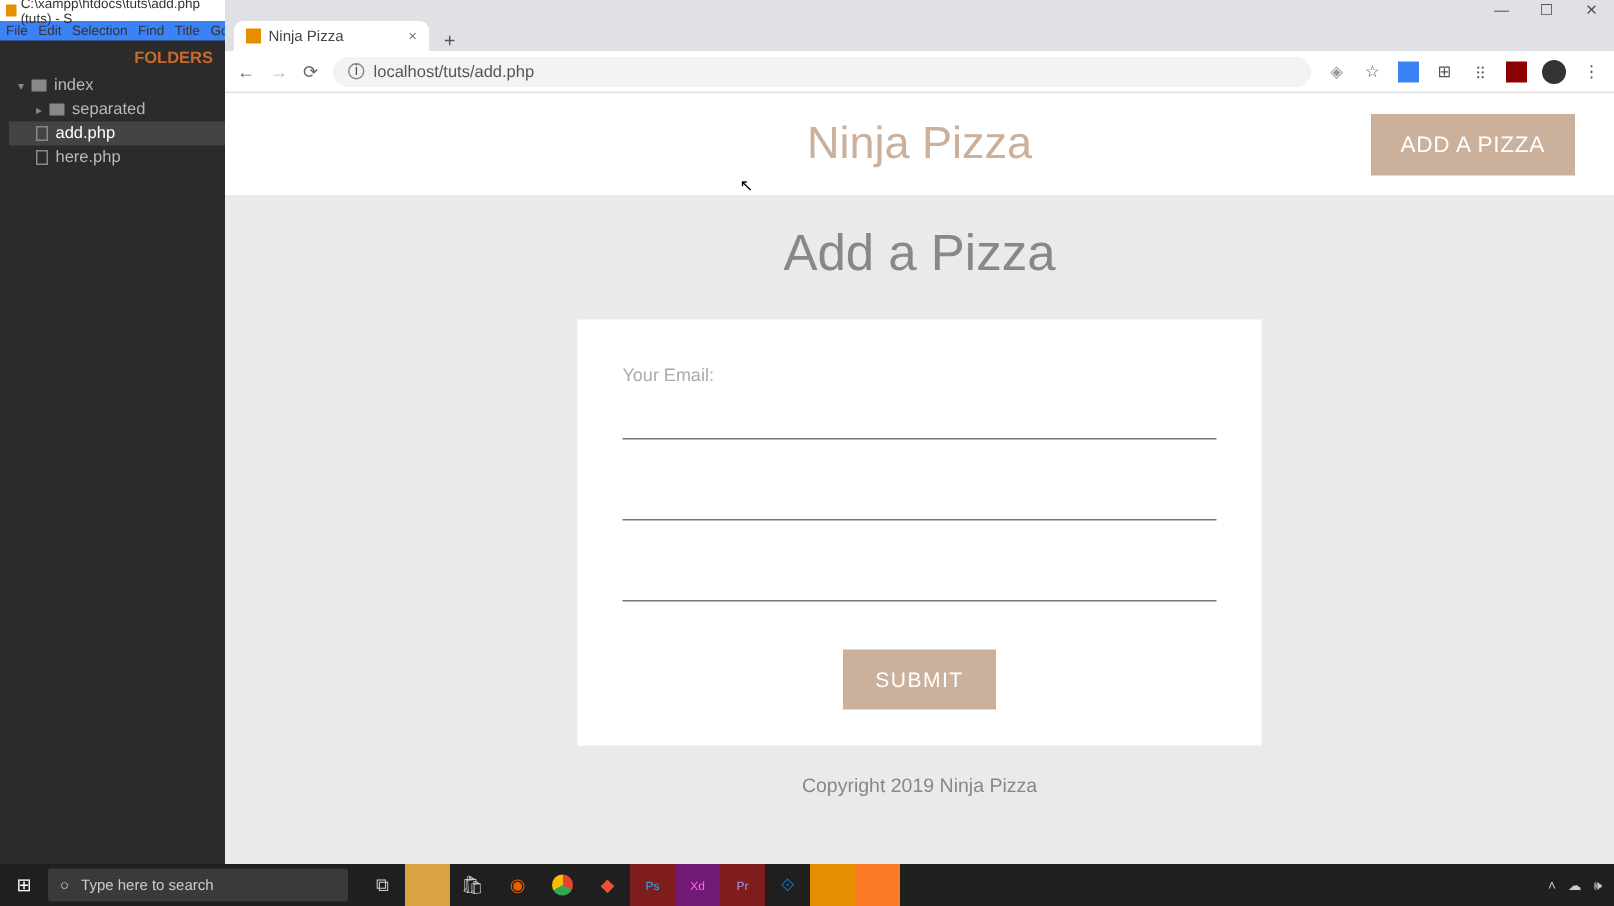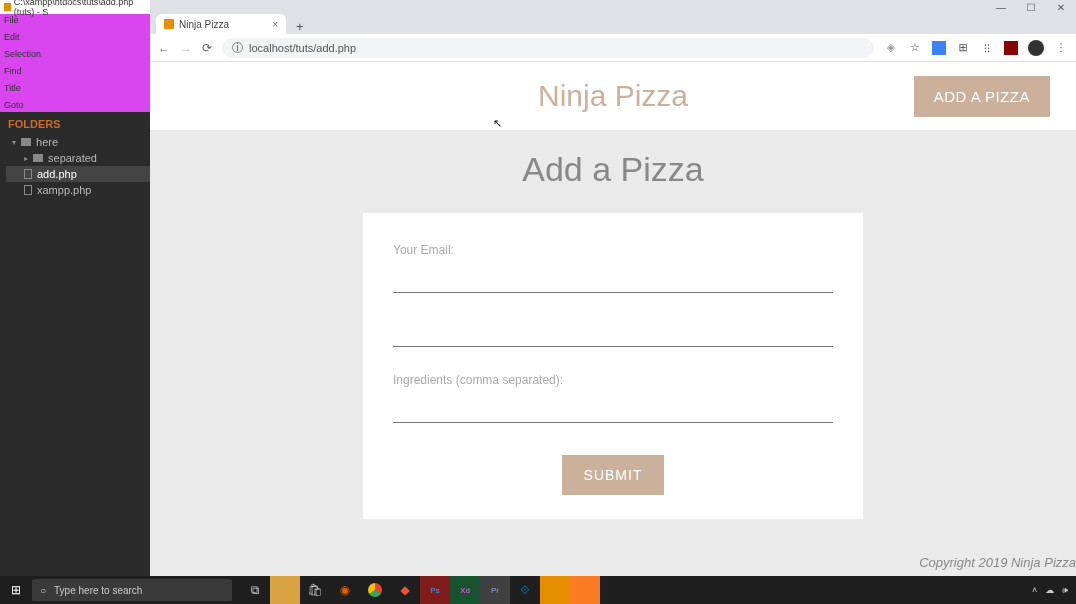--- a/index.html
+++ b/index.html
@@ -9,25 +9,25 @@
 .sublime {
   position: absolute; left: 0; top: 0; width: 150px; height: 100%;
   background: #2b2b2b; color: #ccc; font-size: 11px;
 }
 .sublime-title {
   background: #fff; height: 14px; font-size: 9px; color: #333;
   padding: 1px 4px; display: flex; align-items: center; gap: 3px;
 }
 .sublime-title .sq { width: 8px; height: 8px; background: #e58f00; }
 .sublime-menu {
-  background: #d946ef; font-size: 9px; color: #333; padding: 1px 4px 2px;
-  display: flex; gap: 7px; flex-direction: column;
+  background: #3b82f6; font-size: 9px; color: #333; padding: 1px 4px 2px;
+  display: flex; gap: 7px;
 }
 .folders-hdr {
-  color: #c96a2c; font-weight: bold; font-size: 11px; padding: 6px 8px 4px;
+  color: #c96a2c; font-weight: bold; font-size: 11px; padding: 6px 8px 4px; text-align: right;
 }
 .tree { padding-left: 6px; }
 .tree-item { padding: 2px 6px; display: flex; align-items: center; gap: 5px; font-size: 11px; color: #b8b8b8; }
 .tree-item.indent1 { padding-left: 18px; }
 .tree-item.sel { background: #444; color: #fff; }
 .tri { font-size: 8px; color: #888; }
 .folder-icn { width: 10px; height: 8px; background: #888; display: inline-block; }
 .file-icn { width: 8px; height: 10px; border: 1px solid #888; display: inline-block; }
 .status-bar {
   position: absolute; bottom: 0; left: 0; width: 100%;
@@ -83,33 +83,33 @@
   position: absolute; right: 26px; top: 14px;
   background: #cbb09c; color: #fff; font-size: 15px;
   padding: 12px 20px; letter-spacing: 0.5px;
 }
 .body-area { background: #eaeaea; padding: 20px 0 40px; min-height: 500px; }
 .page-title {
   text-align: center; font-size: 34px; color: #888; font-weight: 300;
   margin-bottom: 24px;
 }
 .form-card {
-  background: #fff; width: 500px; margin: 0 auto; padding: 30px 30px 24px;
+  background: #fff; width: 456px; margin: 0 auto; padding: 30px 30px 24px;
 }
 .field-label { font-size: 12px; color: #aaa; margin-bottom: 8px; }
 .field-input {
   width: 100%; border: none; border-bottom: 1px solid #777;
   height: 28px; margin-bottom: 26px; font-size: 13px; outline: none;
 }
 .submit-wrap { text-align: center; margin-top: 6px; }
 .submit-btn {
   background: #cbb09c; color: #fff; border: none;
   padding: 12px 22px; font-size: 14px; letter-spacing: 1px;
 }
-.footer-txt { text-align: right; color: #888; font-size: 13px; margin-top: 36px; font-style: italic; }
+.footer-txt { text-align: center; color: #888; font-size: 13px; margin-top: 19px; }
 
 
 .taskbar {
   position: absolute; bottom: 0; left: 0; width: 100%; height: 28px;
   background: #1f1f1f; display: flex; align-items: center; z-index: 100;
 }
 .win-start {
   width: 32px; height: 100%; display: flex; align-items: center; justify-content: center;
   color: #fff; font-size: 12px;
 }
@@ -138,34 +138,34 @@
     <span>Selection</span>
     <span>Find</span>
     <span>Title</span>
     <span>Goto</span>
   </div>
   <div class="folders-hdr">FOLDERS</div>
   <div class="tree">
     <div class="tree-item">
       <span class="tri">▾</span>
       <span class="folder-icn"></span>
-      <span>here</span>
+      <span>index</span>
     </div>
     <div class="tree-item indent1">
       <span class="tri">▸</span>
       <span class="folder-icn"></span>
       <span>separated</span>
     </div>
     <div class="tree-item indent1 sel">
       <span class="file-icn"></span>
       <span>add.php</span>
     </div>
     <div class="tree-item indent1">
       <span class="file-icn"></span>
-      <span>xampp.php</span>
+      <span>here.php</span>
     </div>
   </div>
   <div class="status-bar">27 characters selected</div>
 </div>
 
 <div class="chrome">
   <div class="chrome-top">
     <span class="win-btn">—</span>
     <span class="win-btn">☐</span>
     <span class="win-btn">✕</span>
@@ -202,21 +202,20 @@
     <div class="nav">
       <div class="brand">Ninja Pizza</div>
       <div class="add-btn">ADD A PIZZA</div>
     </div>
     <div class="body-area">
       <div class="page-title">Add a Pizza</div>
       <div class="form-card">
         <div class="field-label">Your Email:</div>
         <input class="field-input" style="">
         <input class="field-input" style="">
-        <div class="field-label">Ingredients (comma separated):</div>
         <input class="field-input" style="">
         <div class="submit-wrap">
           <button class="submit-btn">SUBMIT</button>
         </div>
       </div>
       <div class="footer-txt">Copyright 2019 Ninja Pizza</div>
     </div>
     <span class="cursor">↖</span>
   </div>
 </div>
@@ -230,22 +229,22 @@
   <div class="task-icons">
     <div class="task-icn" style="color:#ccc">⧉</div>
     <div class="task-icn" style="background:#d9a441"></div>
     <div class="task-icn" style="color:#ccc">🛍</div>
     <div class="task-icn" style="color:#e66000">◉</div>
     <div class="task-icn">
       <span style="width:14px;height:14px;border-radius:50%;background:conic-gradient(#ea4335 0 120deg,#34a853 120deg 240deg,#fbbc05 240deg 360deg)"></span>
     </div>
     <div class="task-icn" style="color:#f05033">◆</div>
     <div class="task-icn" style="background:#7f1d1d;color:#31a8ff;font-size:8px">Ps</div>
-    <div class="task-icn" style="background:#14532d;color:#ff61f6;font-size:8px">Xd</div>
-    <div class="task-icn" style="background:#404040;color:#9999ff;font-size:8px">Pr</div>
+    <div class="task-icn" style="background:#701a75;color:#ff61f6;font-size:8px">Xd</div>
+    <div class="task-icn" style="background:#7f1d1d;color:#9999ff;font-size:8px">Pr</div>
     <div class="task-icn" style="color:#007acc">⟐</div>
     <div class="task-icn" style="background:#e58f00"></div>
     <div class="task-icn" style="background:#fb7a24"></div>
   </div>
   <div class="tray">
     <span>˄</span>
     <span>☁</span>
     <span>🕪</span>
   </div>
 </div>

